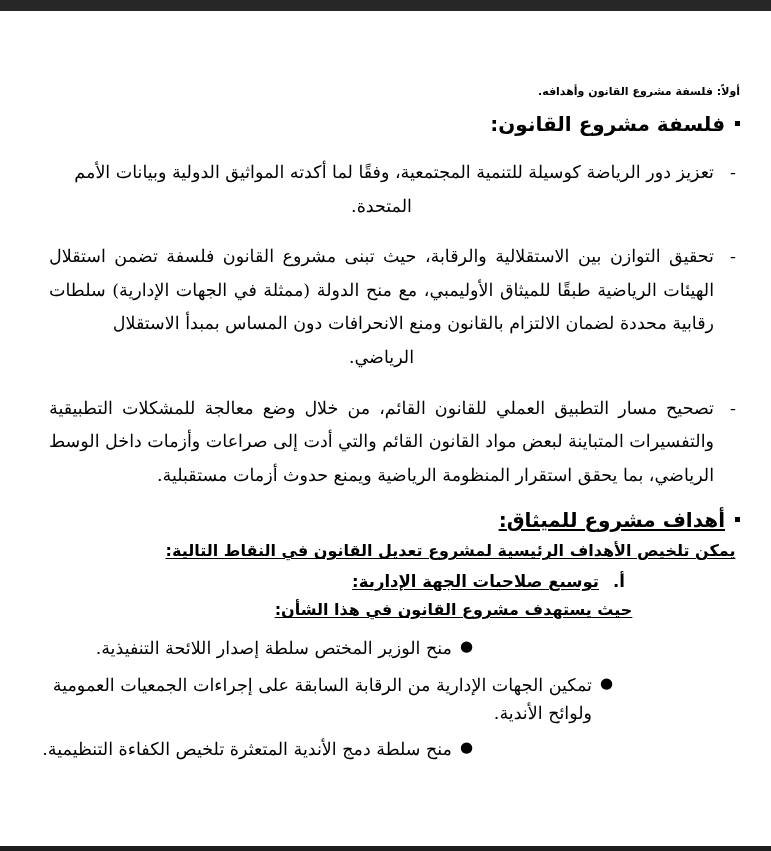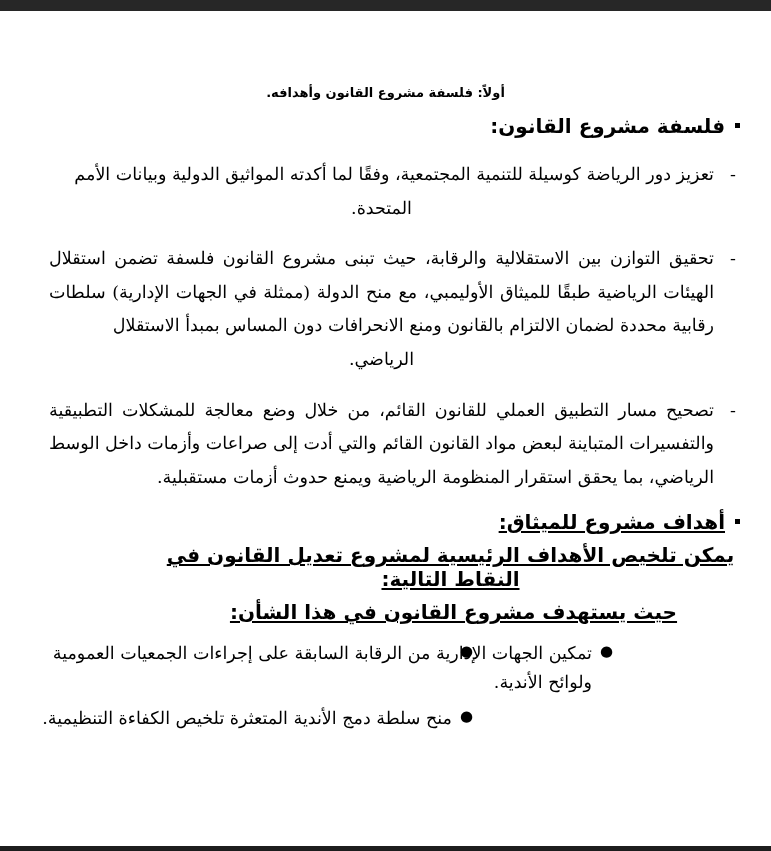--- a/index.html
+++ b/index.html
@@ -51,22 +51,22 @@
     font-weight: 400;
   }
   .bold-sans {
     font-family: "DejaVu Sans", "Liberation Sans", sans-serif;
     font-weight: 700;
     color: #000000;
   }
 
   
   .h-first {
-    font-size: 13px;
-    text-align: center;
+    font-size: 11px;
+    text-align: right;
     margin: 0;
     padding-top: 74px;
     letter-spacing: -0.2px;
   }
   
   .h-sq {
     font-size: 20px;
     margin: 0;
     padding-top: 14px;
     padding-left: 0;
@@ -109,21 +109,21 @@
   .dash-item .dash {
     position: absolute;
     right: 4px;
     top: 0;
   }
   .dash-item .tail { display:block; text-align: center; }
 
   
   .mid-line {
     margin: 0;
-    font-size: 20px;
+    font-size: 16px;
     text-align: center;
     padding-top: 6px;
   }
   .mid-line.sh-2 { padding-left: 130px; padding-top: 9px; }
   .mid-line.sh-3 { padding-left: 136px; padding-top: 9px; }
 
   
   .h-letter {
     margin: 0;
     font-size: 16.5px;
@@ -193,28 +193,32 @@
     </ul>
 
     <div class="blk bold-sans h-sq indent-b" style="padding-top:16px;">
       <span class="sq"></span><span class="txt u">أهداف مشروع للميثاق:</span>
     </div>
 
     <div class="blk bold-sans mid-line sh-2">
       <span class="u">يمكن تلخيص الأهداف الرئيسية لمشروع تعديل القانون في النقاط التالية:</span>
     </div>
 
+    <div class="blk bold-sans h-letter">
+      <span class="lbl">أ.</span><span class="u">توسيع صلاحيات الجهة الإدارية:</span>
+    </div>
 
     <div class="blk bold-sans mid-line sh-3">
       <span class="u">حيث يستهدف مشروع القانون في هذا الشأن:</span>
     </div>
 
     <ul class="dot-list body-serif dot-group-a">
       <li class="dot-item">
         <span class="dot">●</span>
+        <span>منح الوزير المختص سلطة إصدار اللائحة التنفيذية.</span>
       </li>
       <li class="dot-item wide">
         <span class="dot">●</span>
         <span>تمكين الجهات الإدارية من الرقابة السابقة على إجراءات الجمعيات العمومية ولوائح الأندية.</span>
       </li>
       <li class="dot-item">
         <span class="dot">●</span>
         <span>منح سلطة دمج الأندية المتعثرة تلخيص الكفاءة التنظيمية.</span>
       </li>
     </ul>

